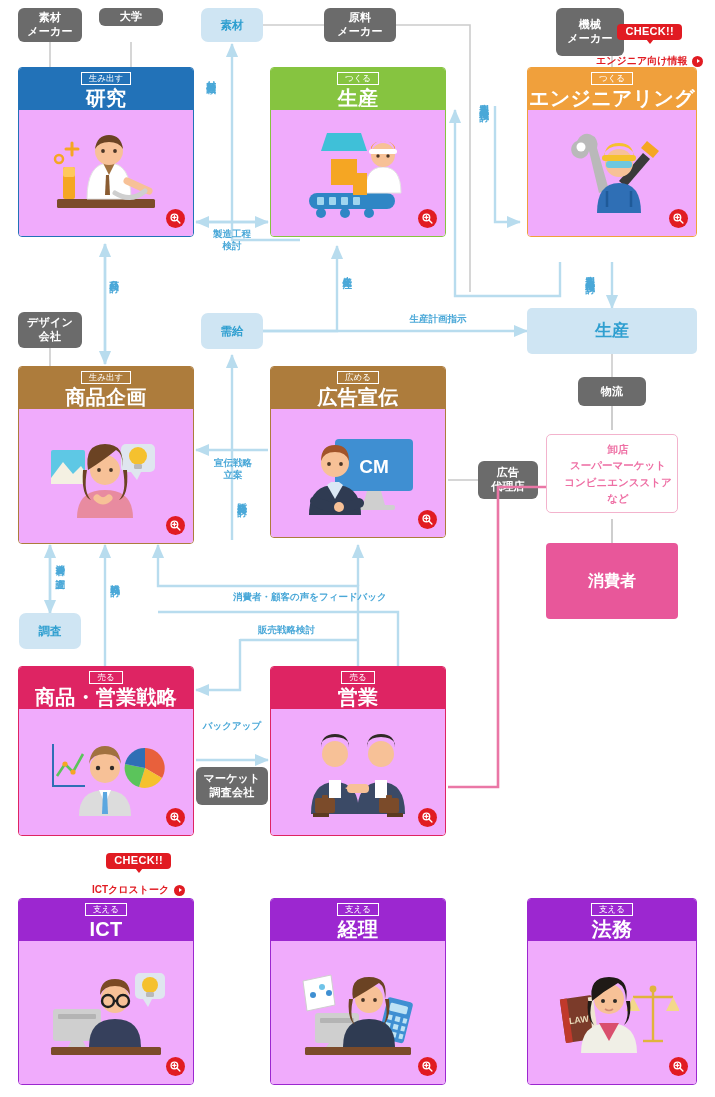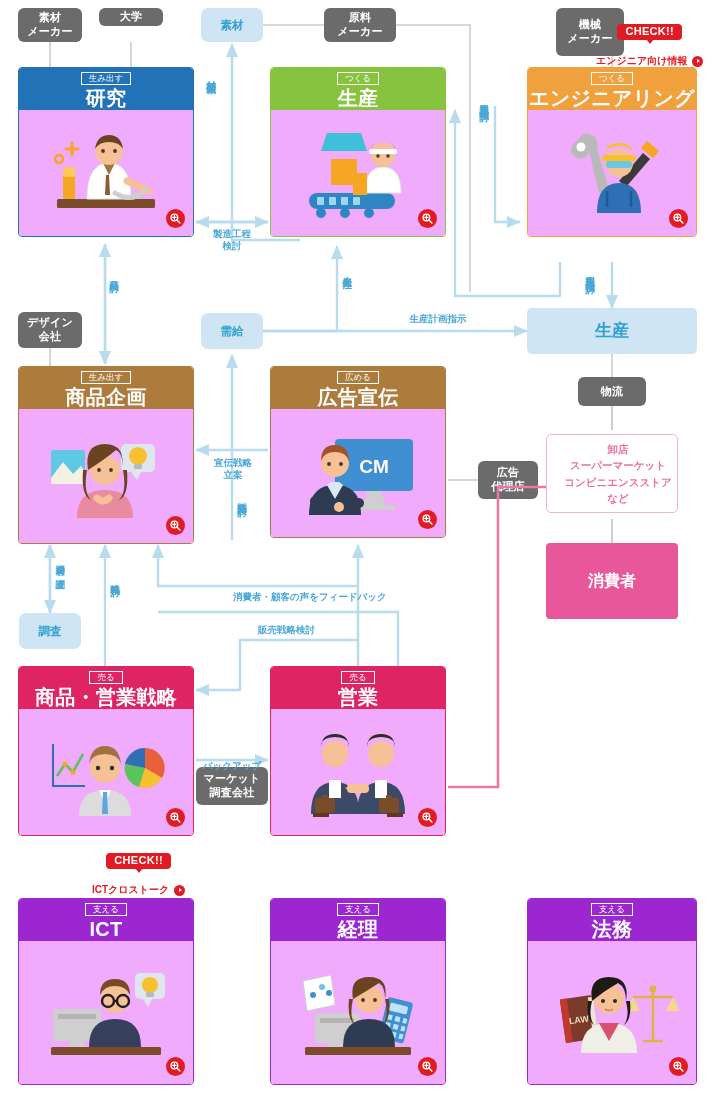--- a/index.html
+++ b/index.html
@@ -674,15 +674,15 @@
 
   <div class="abs lbl vert" style="left:54px; top:556px;">消費者
 調査</div>
 
   <div class="abs lbl vert" style="left:109px; top:576px;">戦略検討</div>
 
   <div class="abs lbl" style="left:185px; top:591px;margin-left:48px;">消費者・顧客の声をフィードバック</div>
 
   <div class="abs lbl" style="left:258px; top:624px;">販売戦略検討</div>
 
-  <div class="abs lbl" style="left:200px; top:720px; width:64px;margin-top:40px;">バックアップ</div>
+  <div class="abs lbl" style="left:200px; top:720px; width:64px;">バックアップ</div>
 
 </div>
 
 </body></html>

